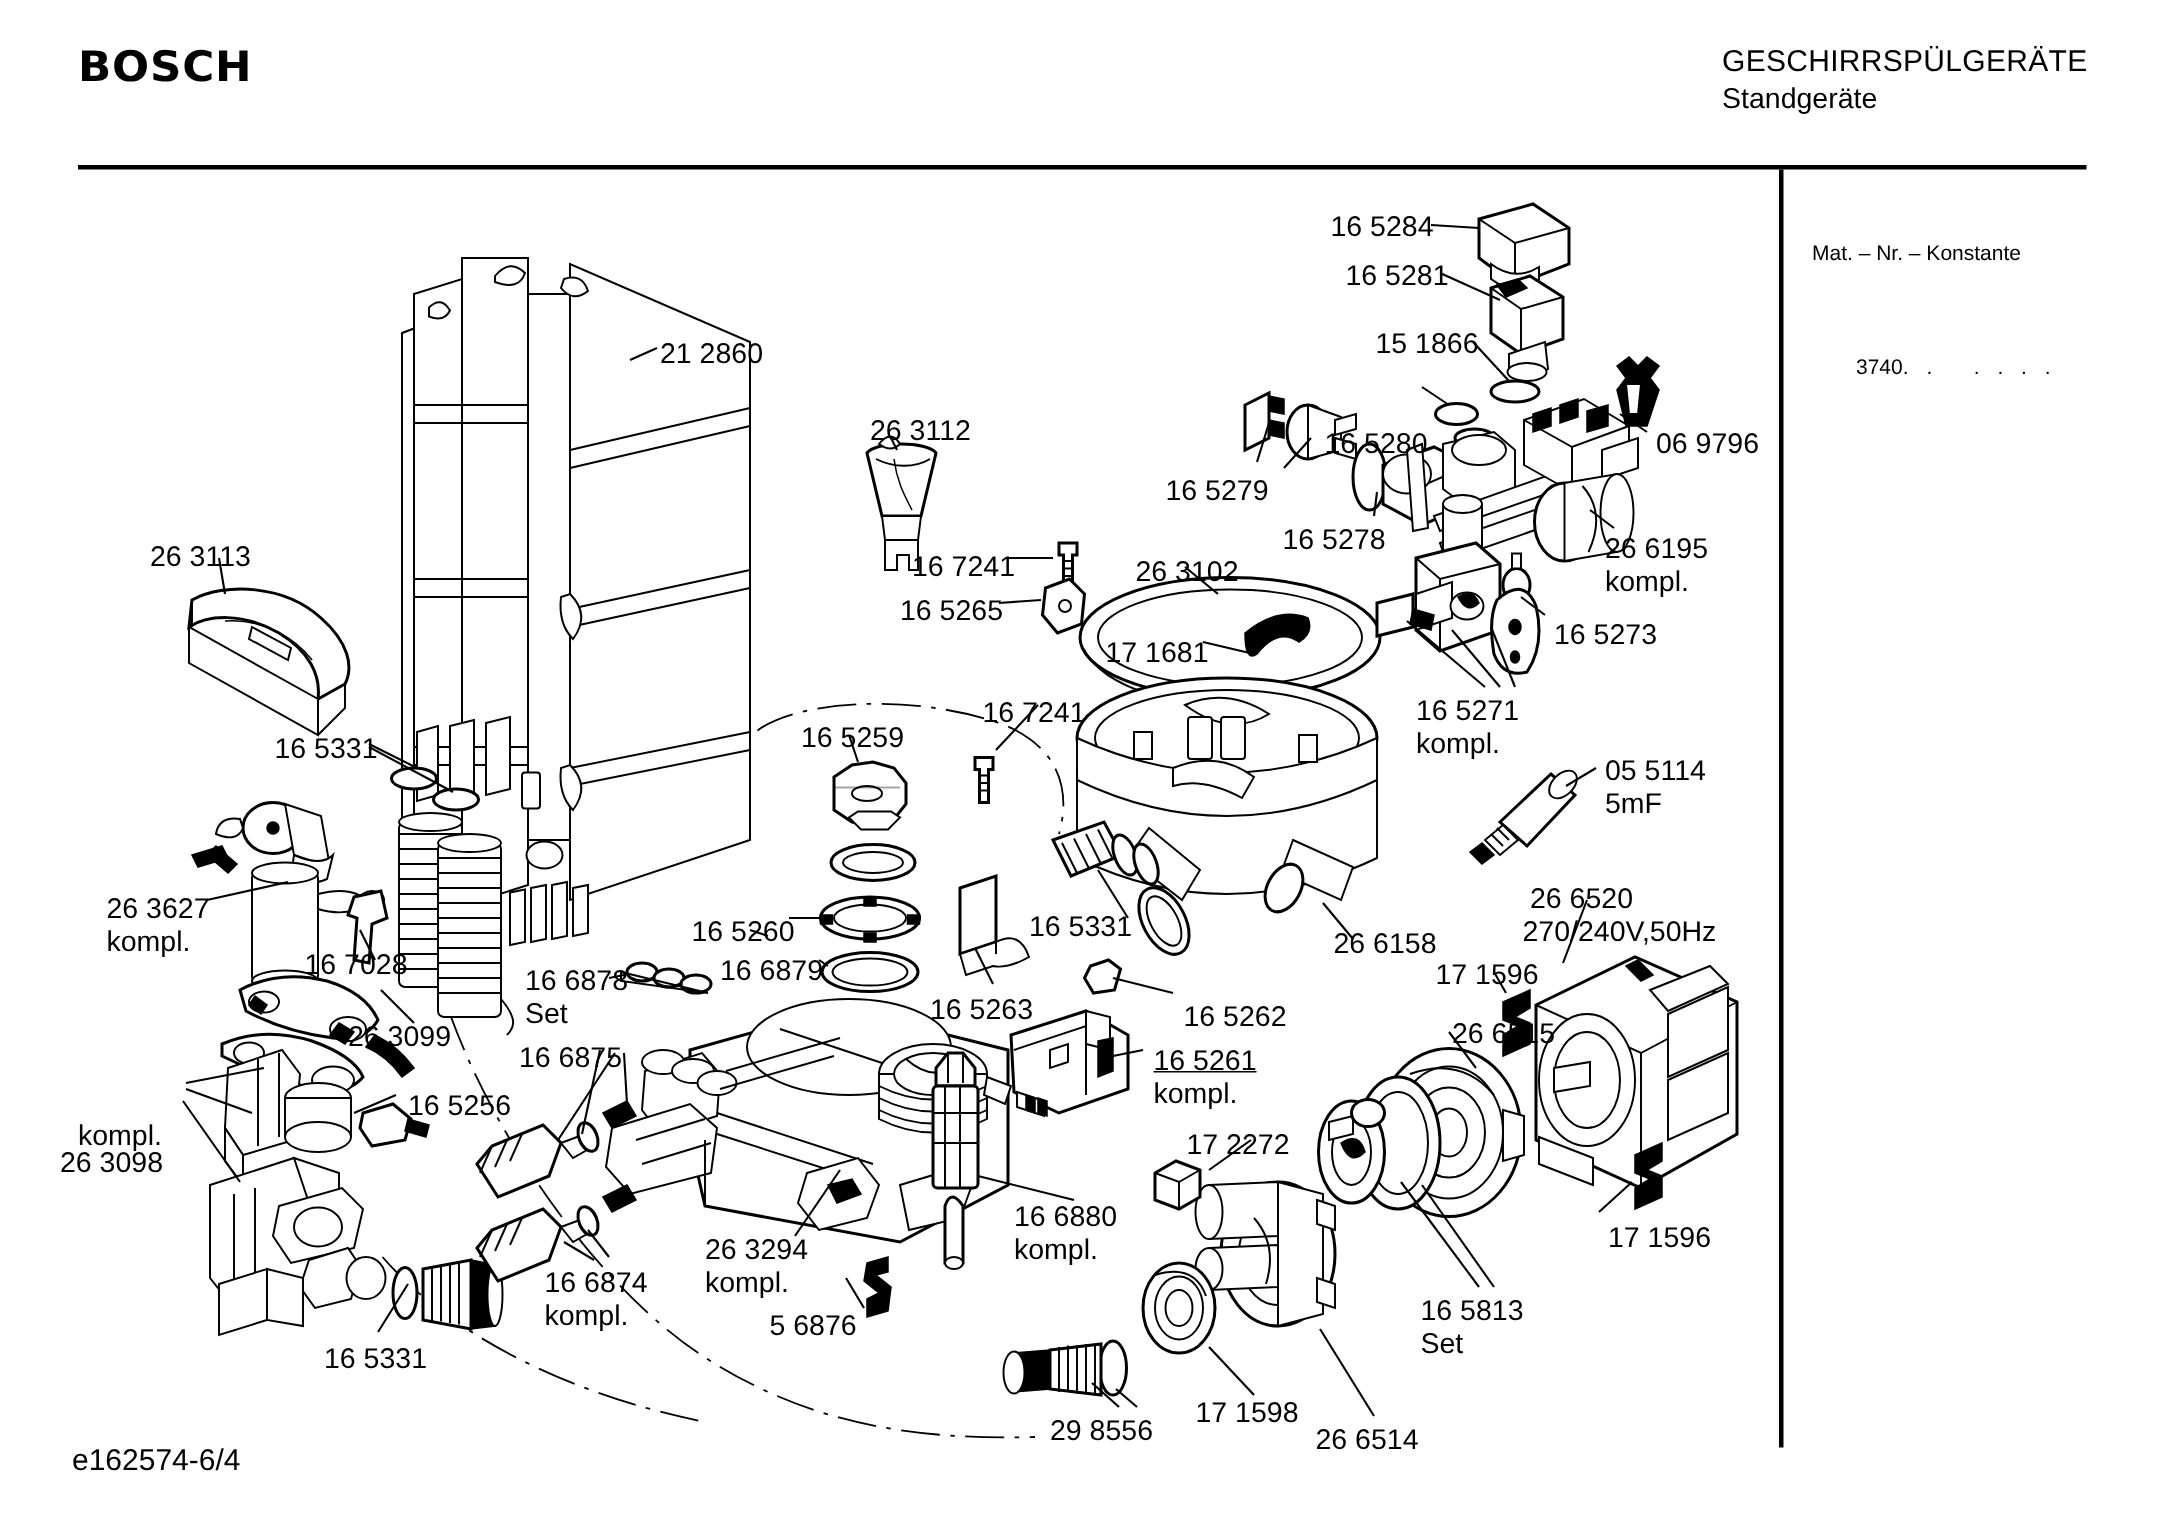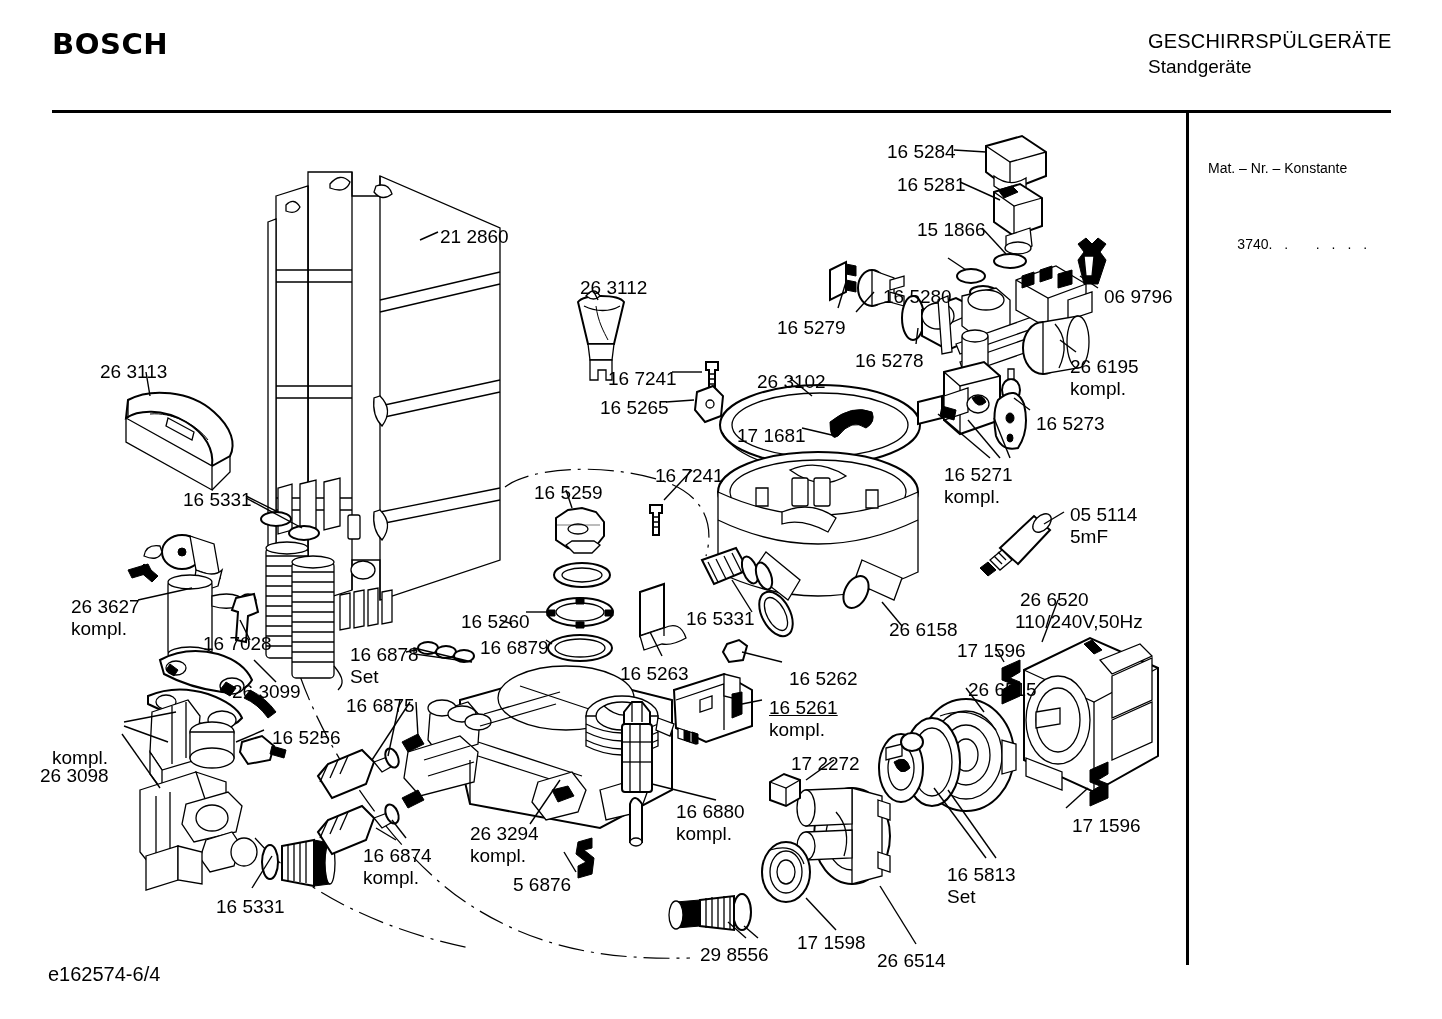--- a/index.html
+++ b/index.html
@@ -654,21 +654,21 @@
       <div class="lbl" style="left: 855px; top: 350px;">16 5278</div>
       <div class="lbl" style="left: 1104px; top: 286px;">06 9796</div>
       <div class="lbl" style="left: 1070px; top: 356px;">26 6195</div>
       <div class="lbl" style="left: 1070px; top: 378px;">kompl.</div>
       <div class="lbl" style="left: 1036px; top: 413px;">16 5273</div>
       <div class="lbl" style="left: 944px; top: 464px;">16 5271</div>
       <div class="lbl" style="left: 944px; top: 486px;">kompl.</div>
       <div class="lbl" style="left: 1070px; top: 504px;">05 5114</div>
       <div class="lbl" style="left: 1070px; top: 526px;">5mF</div>
       <div class="lbl" style="left: 1020px; top: 589px;">26 6520</div>
-      <div class="lbl" style="left: 1015px; top: 611px;">110/240V,50Hz</div>
+      <div class="lbl" style="left: 1015px; top: 611px;">270/240V,50Hz</div>
       <div class="lbl" style="left: 957px; top: 640px;">17 1596</div>
       <div class="lbl" style="left: 968px; top: 679px;">26 6515</div>
       <div class="lbl" style="left: 1072px; top: 815px;">17 1596</div>
       <div class="lbl" style="left: 947px; top: 864px;">16 5813</div>
       <div class="lbl" style="left: 947px; top: 886px;">Set</div>
       <div class="lbl" style="left: 862px; top: 619px; margin-left: 27px;">26 6158</div>
       <div class="lbl" style="left: 686px; top: 608px;">16 5331</div>
       <div class="lbl" style="left: 620px; top: 663px;">16 5263</div>
       <div class="lbl" style="left: 789px; top: 668px;">16 5262</div>
       <div class="lbl" style="left: 769px; top: 697px; text-decoration: underline;">16 5261</div>

